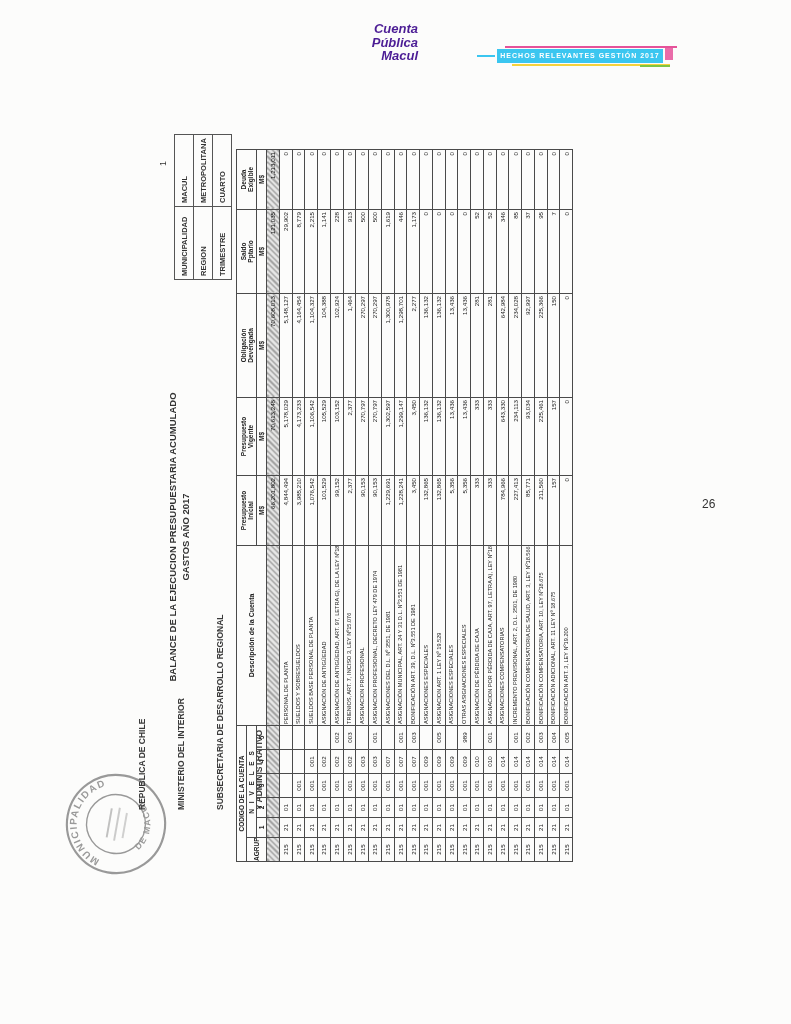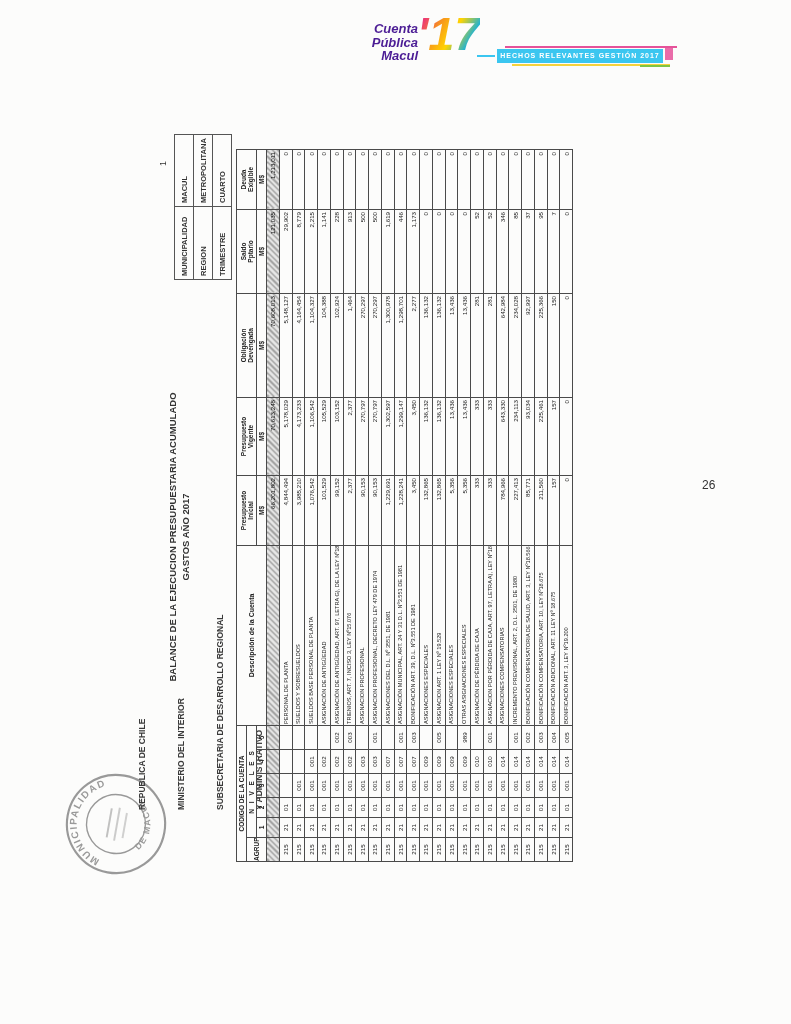--- a/index.html
+++ b/index.html
@@ -15,21 +15,21 @@
   #banner{position:absolute;left:497px;top:49px;width:166px;height:14px;background:#3bc6f0;
           color:#ffffff;font-size:7px;font-weight:bold;letter-spacing:1px;text-align:center;line-height:14px;}
   .deco{position:absolute;}
   #deco-magenta{left:505px;top:46px;width:172px;height:2px;background:#e5529a;}
   #deco-yellow{left:512px;top:64px;width:158px;height:2px;background:#f5d23c;}
   #deco-cyan{left:477px;top:55px;width:18px;height:2px;background:#3bc6f0;}
   #deco-pink{left:665px;top:47px;width:8px;height:13px;background:#e5529a;opacity:.85;}
   #deco-green{left:640px;top:65px;width:30px;height:1.5px;background:#7ec544;}
 
   
-  #page-num{position:absolute;left:702px;top:478px;font-size:12px;color:#333;}
+  #page-num{position:absolute;left:702px;top:497px;font-size:12px;color:#333;}
 
   
   #rot{position:absolute;left:0;top:0;width:1024px;height:791px;
        transform:translateY(1024px) rotate(-90deg);transform-origin:0 0;}
 
   #letterhead{position:absolute;left:214px;top:110px;font-size:8.5px;font-weight:bold;
               line-height:13px;color:#3a3a3a;white-space:pre;}
   #doc-title{position:absolute;left:162px;top:166px;width:650px;text-align:center;
              font-size:9.5px;font-weight:bold;color:#333;line-height:13px;}
   #info-box{position:absolute;left:744px;top:174px;border-collapse:collapse;}
@@ -58,21 +58,20 @@
 </style>
 </head>
 <body>
 <div id="page">
 
   <div id="logo-text">
     <div>Cuenta</div>
     <div>Pública</div>
     <div>Macul</div>
   </div>
-  <div id="logo-year">'17</div>
   <div id="deco-magenta" class="deco"></div>
   <div id="banner">HECHOS RELEVANTES GESTIÓN 2017</div>
   <div id="deco-yellow" class="deco"></div>
   <div id="deco-cyan" class="deco"></div>
   <div id="deco-pink" class="deco"></div>
   <div id="deco-green" class="deco"></div>
 
   <div id="page-num">26</div>
 
   <div id="rot">

